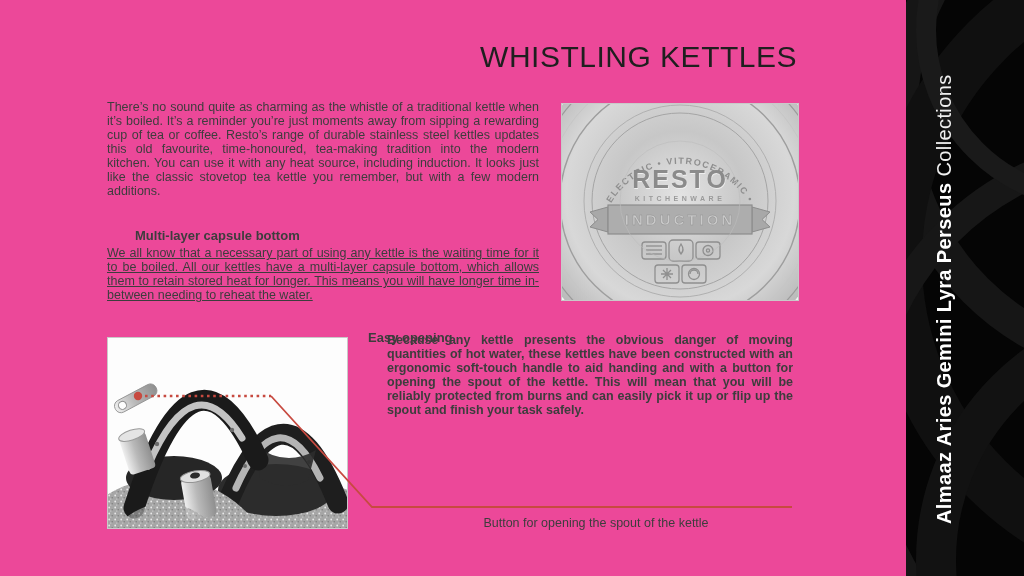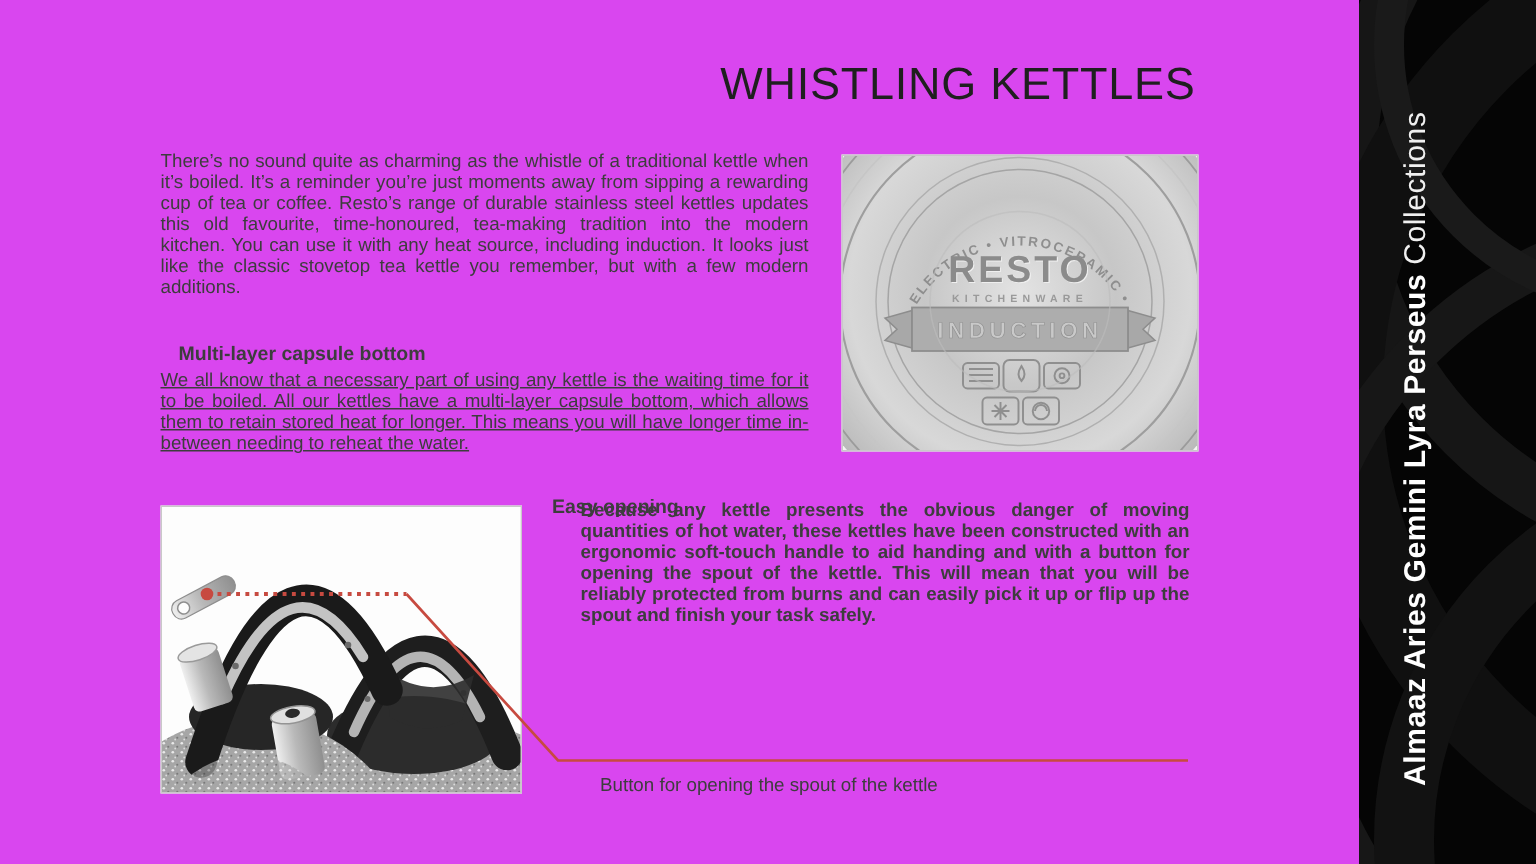--- a/index.html
+++ b/index.html
@@ -1,28 +1,28 @@
 <!DOCTYPE html>
 <html><head>
 <meta charset="utf-8">
 <style>
   html,body{margin:0;padding:0;background:#ffffff;}
-  .page{position:relative;width:1024px;height:576px;background:#d946ef;overflow:hidden;
+  .page{position:relative;width:1024px;height:576px;background:#ec4899;overflow:hidden;
         font-family:"Liberation Sans",sans-serif;}
   .title{position:absolute;top:40px;left:300px;width:497px;text-align:right;
          font-size:30px;font-weight:400;color:#1f1f1f;letter-spacing:.5px;}
   .body-text{position:absolute;font-size:12.5px;line-height:14px;color:#3d3d3d;
              text-align:justify;}
   .h-small{position:absolute;font-size:13px;font-weight:bold;color:#3d3d3d;}
   .intro{top:100px;left:107px;width:432px;}
-  .capsule-h{top:228px;left:91px;padding-left:28px;}
+  .capsule-h{top:228px;left:107px;padding-left:28px;}
   .capsule-b{top:246px;left:107px;width:432px;text-decoration:underline;}
   .easy-h{top:330px;left:368px;}
   .easy-b{top:333px;left:387px;width:406px;font-weight:bold;}
-  .caption{position:absolute;top:516px;left:400px;width:392px;text-align:left;
+  .caption{position:absolute;top:516px;left:400px;width:392px;text-align:center;
            font-size:12.5px;color:#3d3d3d;}
   .photo{position:absolute;border:1px solid #c9c9c9;box-sizing:border-box;background:#fdfdfd;}
   .photo-kettle-bottom{left:561px;top:103px;width:238px;height:198px;}
   .photo-kettles{left:107px;top:337px;width:241px;height:192px;}
   .photo svg{display:block;width:100%;height:100%;}
   .callout-svg{position:absolute;left:0;top:0;width:1024px;height:576px;pointer-events:none;}
   .sidebar{position:absolute;left:906px;top:0;width:118px;height:576px;background:#050505;}
   .sidebar svg{display:block;width:100%;height:100%;}
   .sidebar-label{position:absolute;left:930px;top:524px;width:490px;height:28px;
                  transform:rotate(-90deg);transform-origin:0 0;white-space:nowrap;

